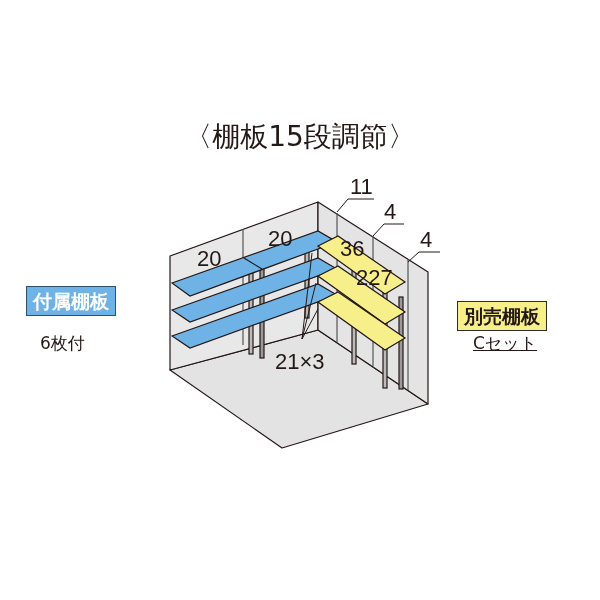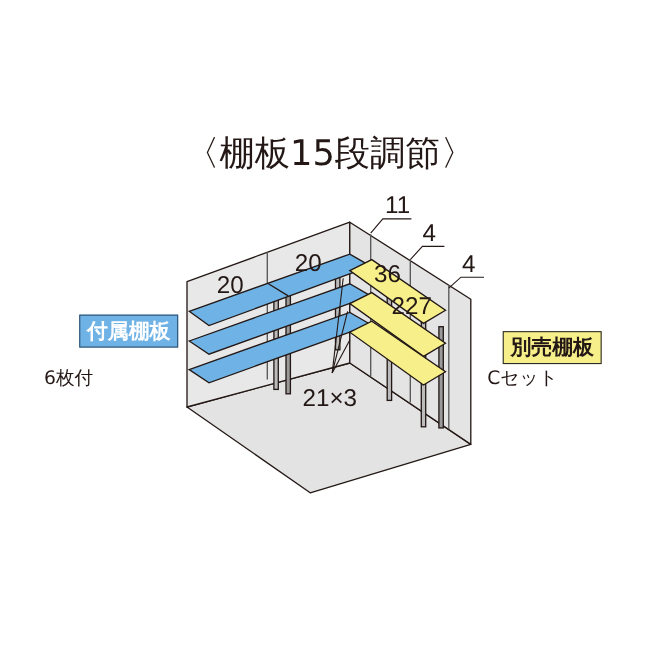--- a/index.html
+++ b/index.html
@@ -1,26 +1,26 @@
 <!DOCTYPE html>
 <html><head>
 <meta charset="utf-8">
 <style>
   html, body { margin: 0; padding: 0; background: #ffffff; }
   body { width: 600px; height: 600px; position: relative; overflow: hidden;
          font-family: "DejaVu Sans", "Liberation Sans", sans-serif; color: #231815; }
   .title { position: absolute; left: 0; top: 118px; width: 600px; text-align: center;
-           font-size: 32px; letter-spacing: 0px; }
+           font-size: 28px; letter-spacing: 0px; }
   .badge { position: absolute; font-size: 19px; font-weight: bold; padding: 2px 6px;
            border: 1.5px solid #2b2b2b; line-height: 24px; }
-  .badge.blue { left: 26px; top: 286px; background: #6fb3e6; color: #ffffff; border-color: #2f4f6d; margin-left: 46px; }
+  .badge.blue { left: 26px; top: 286px; background: #6fb3e6; color: #ffffff; border-color: #2f4f6d; }
   .badge.yellow { left: 457px; top: 301px; background: #f7f08a; color: #231815; }
   .caption { position: absolute; font-size: 17px; top: 332px; }
   .caption.left { left: 40px; }
-  .caption.right { left: 443px; }
+  .caption.right { left: 473px; text-decoration: underline; }
   svg.diagram { position: absolute; left: 0; top: 0; }
   .num { font-family: "Liberation Sans", sans-serif; font-size: 22px; fill: #231815; }
 </style>
 </head>
 <body>
 
 <div class="title">〈棚板15段調節〉</div>
 
 <div class="badge blue">付属棚板</div>
 <div class="caption left">6枚付</div>

